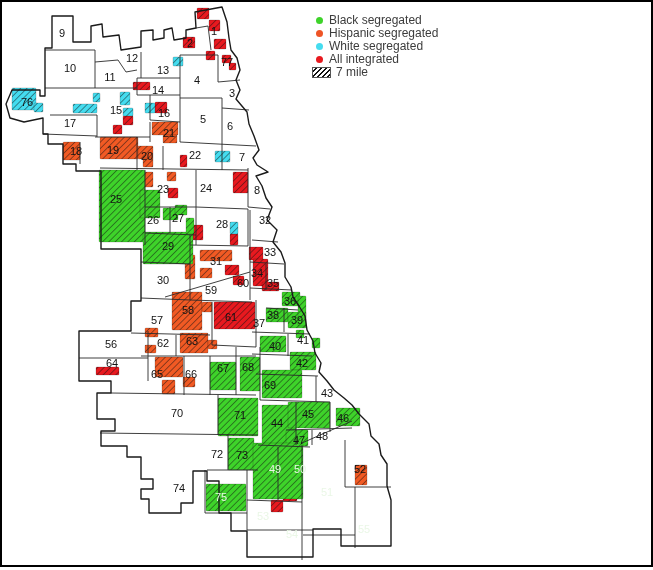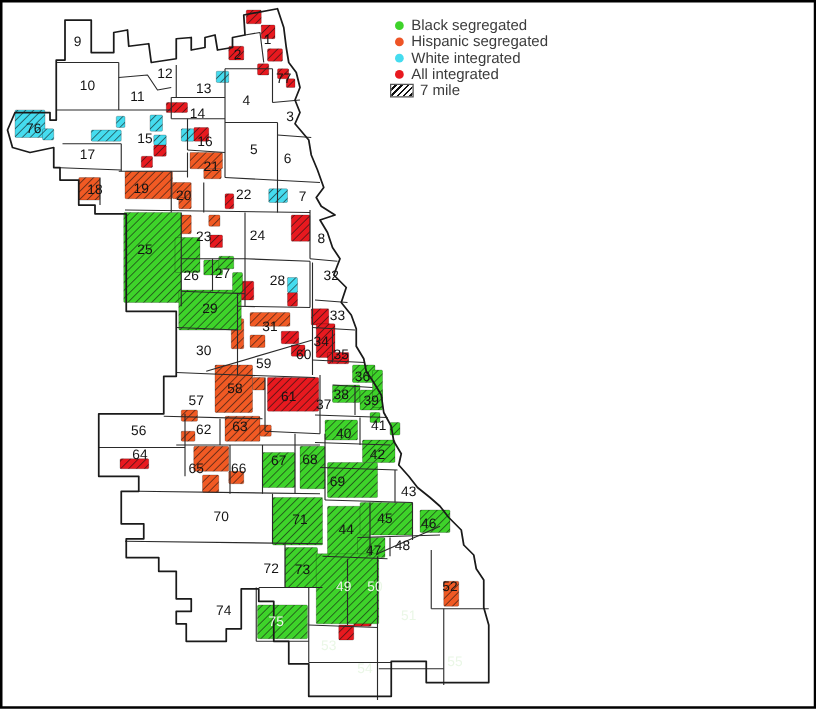--- a/index.html
+++ b/index.html
@@ -613,21 +613,21 @@
     <div class="legend-row">
       <span class="legend-dot" style="background: rgb(62, 211, 42);"></span>
       <span class="legend-label">Black segregated</span>
     </div>
     <div class="legend-row">
       <span class="legend-dot" style="background: rgb(238, 84, 38);"></span>
       <span class="legend-label">Hispanic segregated</span>
     </div>
     <div class="legend-row">
       <span class="legend-dot" style="background: rgb(69, 220, 239);"></span>
-      <span class="legend-label">White integrated</span>
+      <span class="legend-label">White segregated</span>
     </div>
     <div class="legend-row">
       <span class="legend-dot" style="background: rgb(232, 25, 31);"></span>
       <span class="legend-label">All integrated</span>
     </div>
     <div class="legend-row">
       <span class="legend-hatch"></span>
       <span class="legend-label">7 mile</span>
     </div>
   </div>

